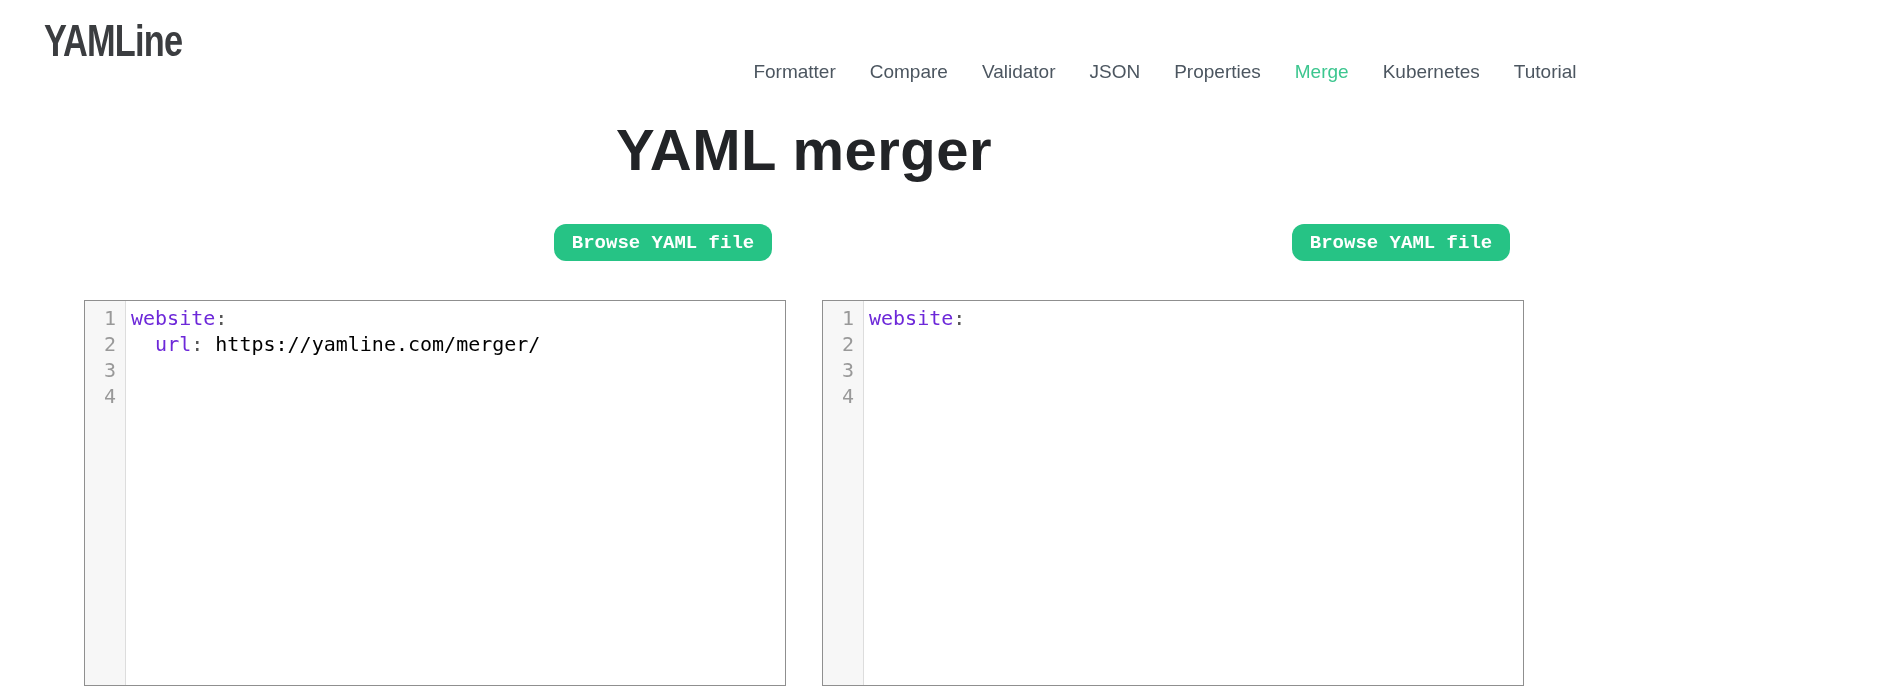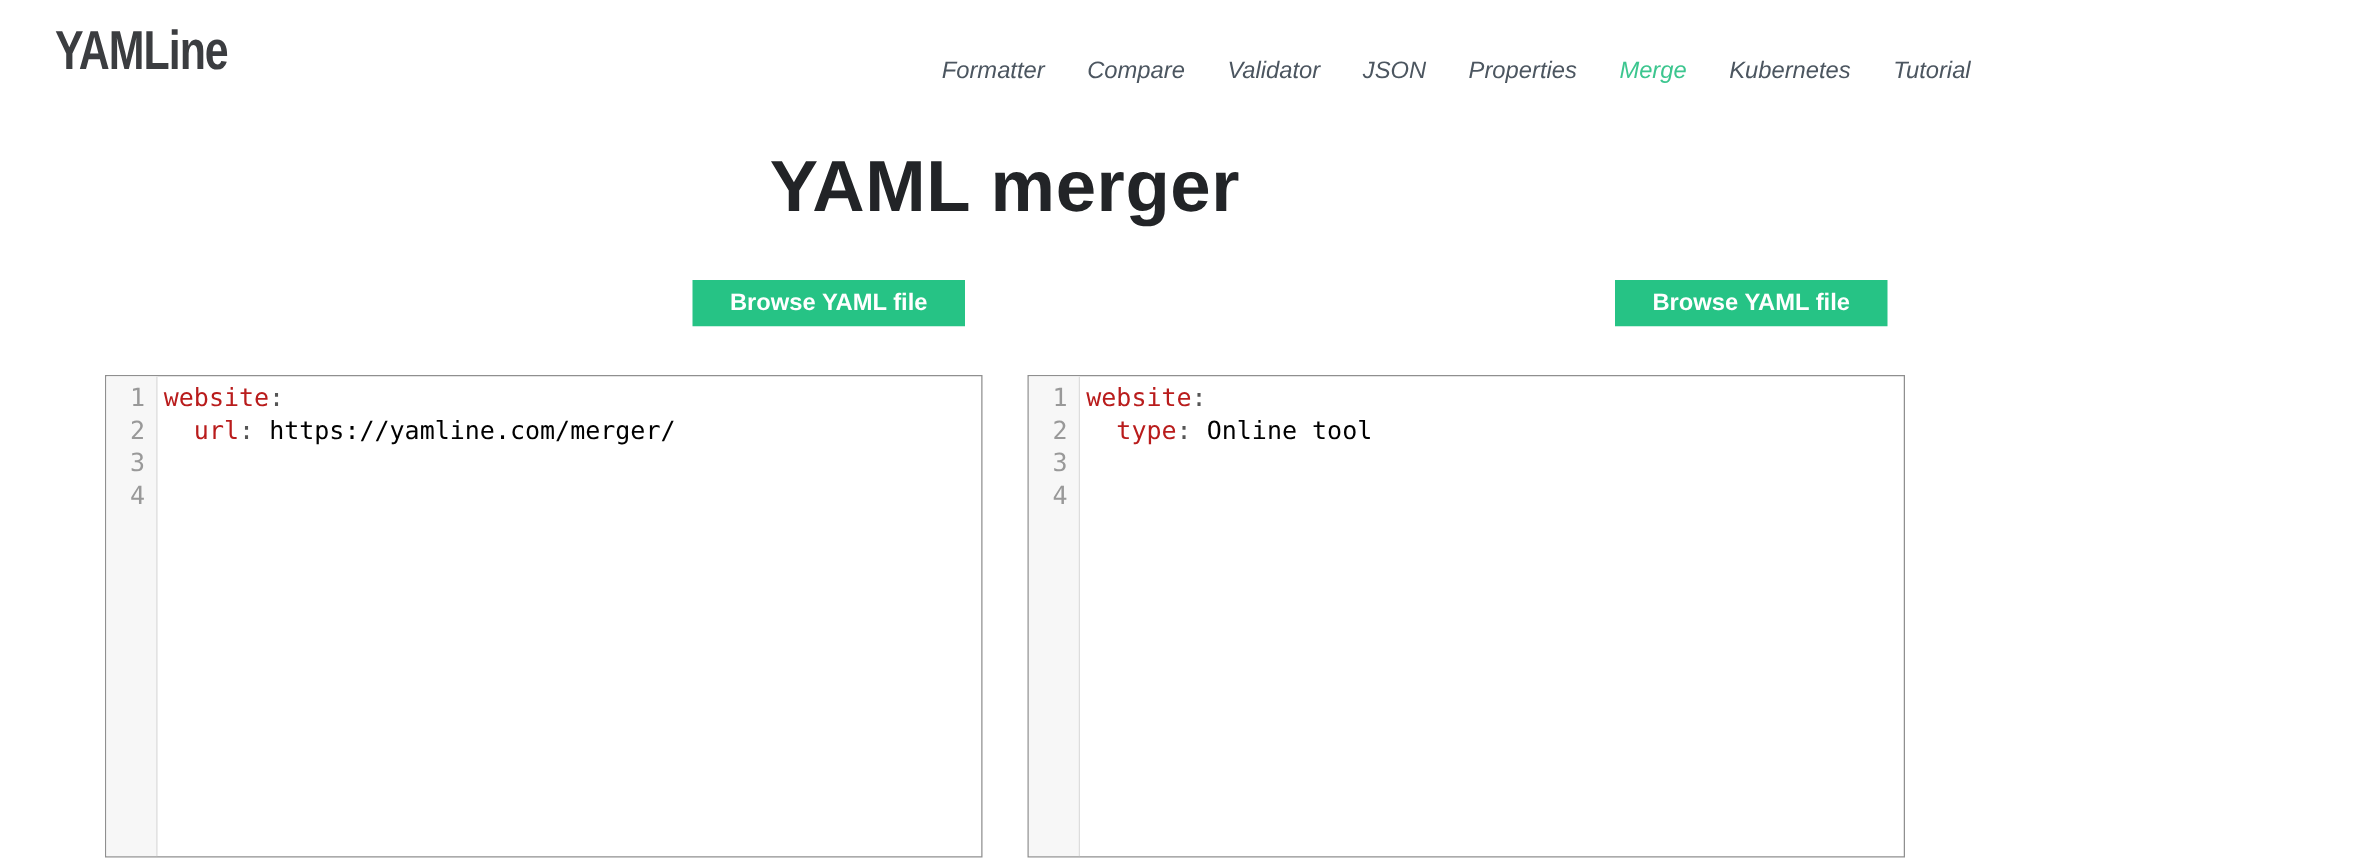--- a/index.html
+++ b/index.html
@@ -20,23 +20,22 @@
   .logo {
     position:absolute; left:12px; top:16px;
     font-size:44px; font-weight:900;
     color:#3b3d40;
     letter-spacing:-1px;
     transform:scaleX(0.78); transform-origin:left center;
     cursor:pointer;
     white-space:nowrap;
   }
   .nav {
-    position:absolute; right:0; top:46px;
+    position:absolute; right:0; top:61px;
     white-space:nowrap;
-    font-style:italic;
   }
   .nav-item {
     display:inline-block;
     margin-left:34px;
     font-size:19px;
     color:#4c5660;
     text-decoration:none;
     cursor:pointer;
   }
   .nav-item.active { color:#3cc68f; }
@@ -58,23 +57,23 @@
   }
   .col { flex:1; min-width:0; }
   .btn-row {
     text-align:right;
     padding-right:14px;
     margin-bottom:39px;
   }
   .browse-btn {
     width:218px; height:37px;
     background:#26c385;
-    border:none; border-radius:0;
+    border:none; border-radius:12px;
     color:#fff;
-    font-family:Liberation Sans, sans-serif;
+    font-family:Liberation Mono, monospace;
     font-size:19px; font-weight:bold;
     cursor:pointer;
   }
   
   .editor {
     height:386px;
     border:1px solid #8f8f8f;
     background:#fff;
     display:flex;
     overflow:hidden;
@@ -94,21 +93,21 @@
     padding-right:9px;
   }
   .code {
     flex:1;
     padding:4px 0 0 5px;
     font-family:"DejaVu Sans Mono", monospace;
     font-size:20px; line-height:26px;
     color:#000;
   }
   .code-line { white-space:pre; min-height:26px; }
-  .tok-key   { color:#b91c1c;text-align:center; }
+  .tok-key   { color:#6d28d9;text-align:center; }
   .tok-punct { color:#555555; }
   .tok-plain { color:#000000; }
 </style>
 </head>
 <body>
 
 <div class="page">
 
   <div class="header">
     <div class="logo">YAMLine</div>
@@ -144,20 +143,19 @@
       </div>
       <div class="editor">
         <div class="gutter">
             <div class="line-number">1</div>
             <div class="line-number">2</div>
             <div class="line-number">3</div>
             <div class="line-number">4</div>
           </div>
         <div class="code">
             <div class="code-line"><span class="tok-key">website</span><span class="tok-punct">:</span></div>
-            <div class="code-line"><span class="tok-plain">  </span><span class="tok-key">type</span><span class="tok-punct">:</span><span class="tok-plain"> Online tool</span></div>
             <div class="code-line"></div>
           </div>
       </div>
     </div>
 
   </div>
 </div>
 
 </body></html>

